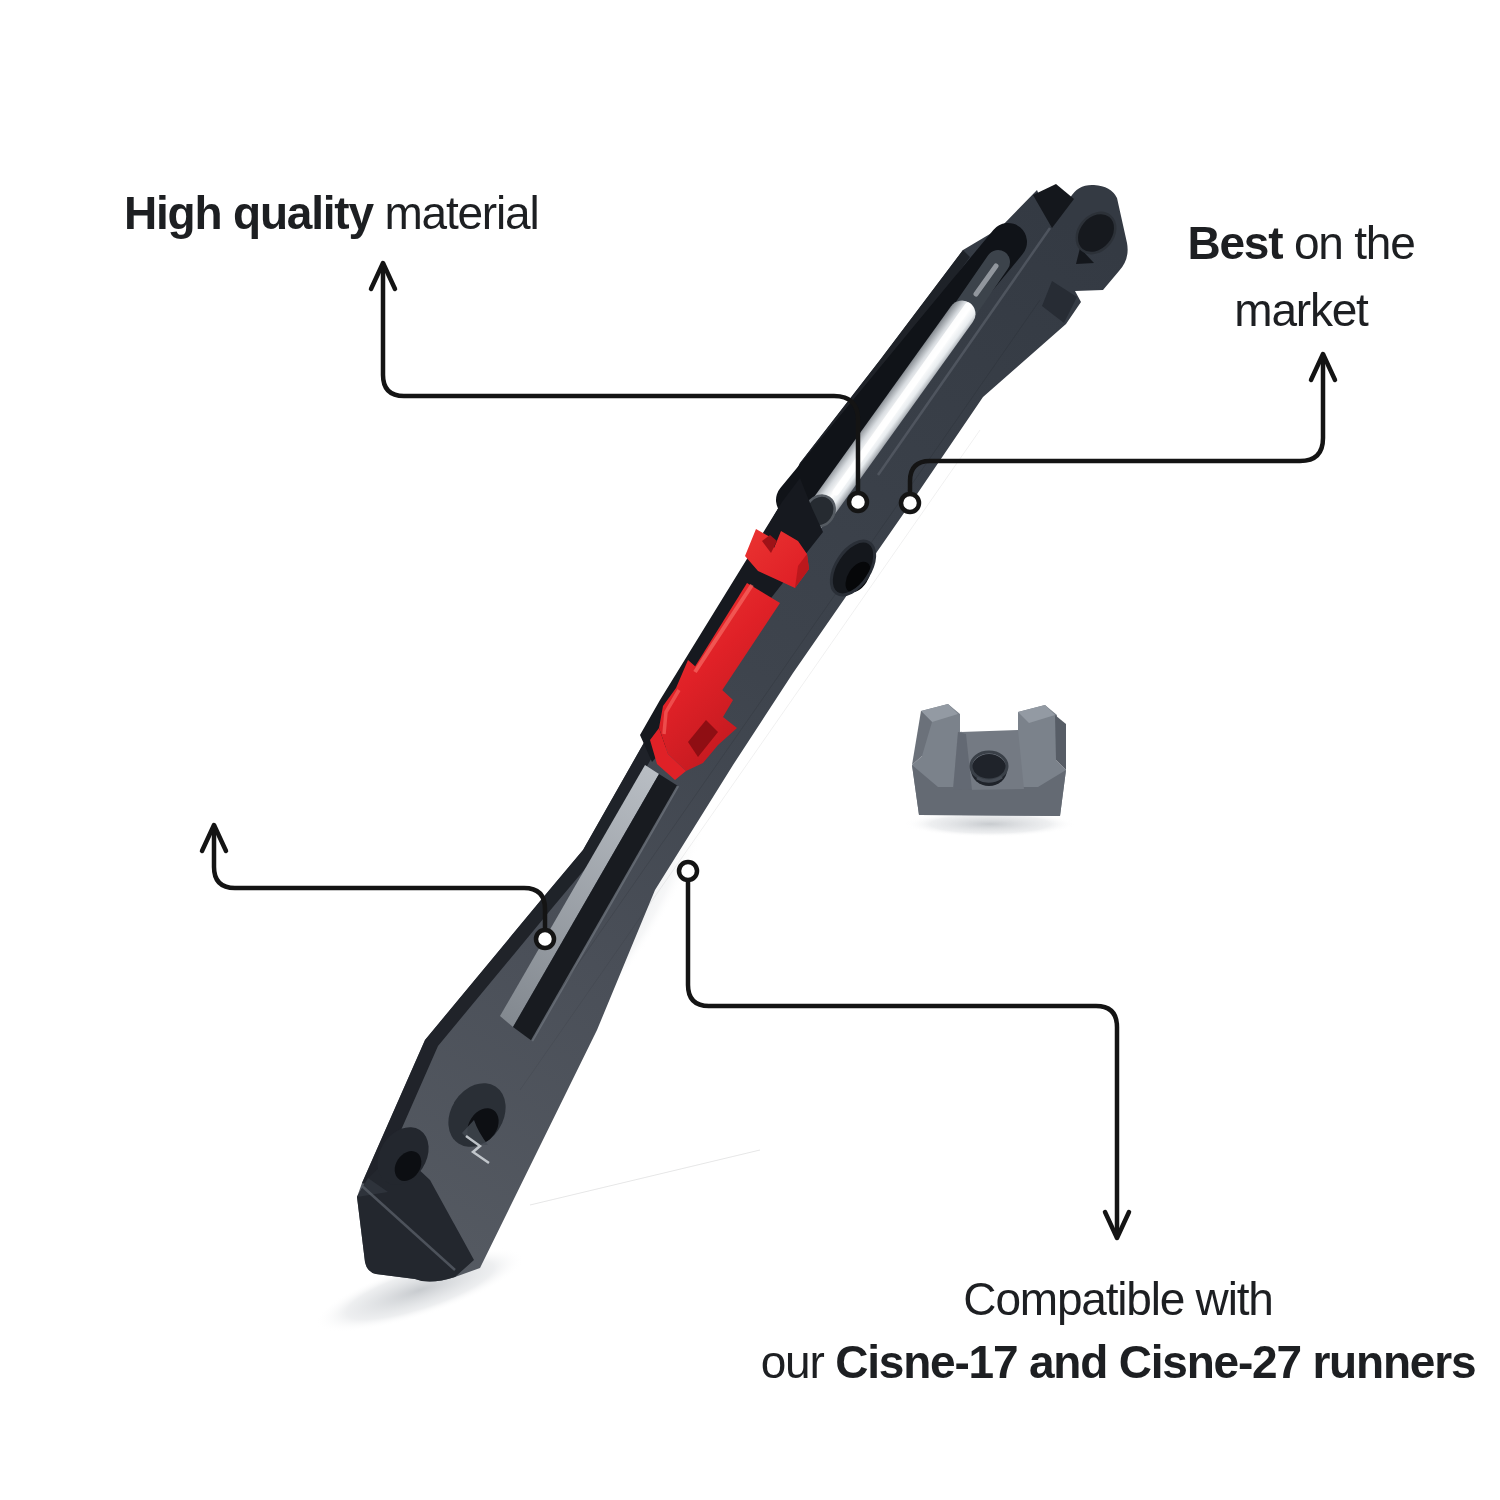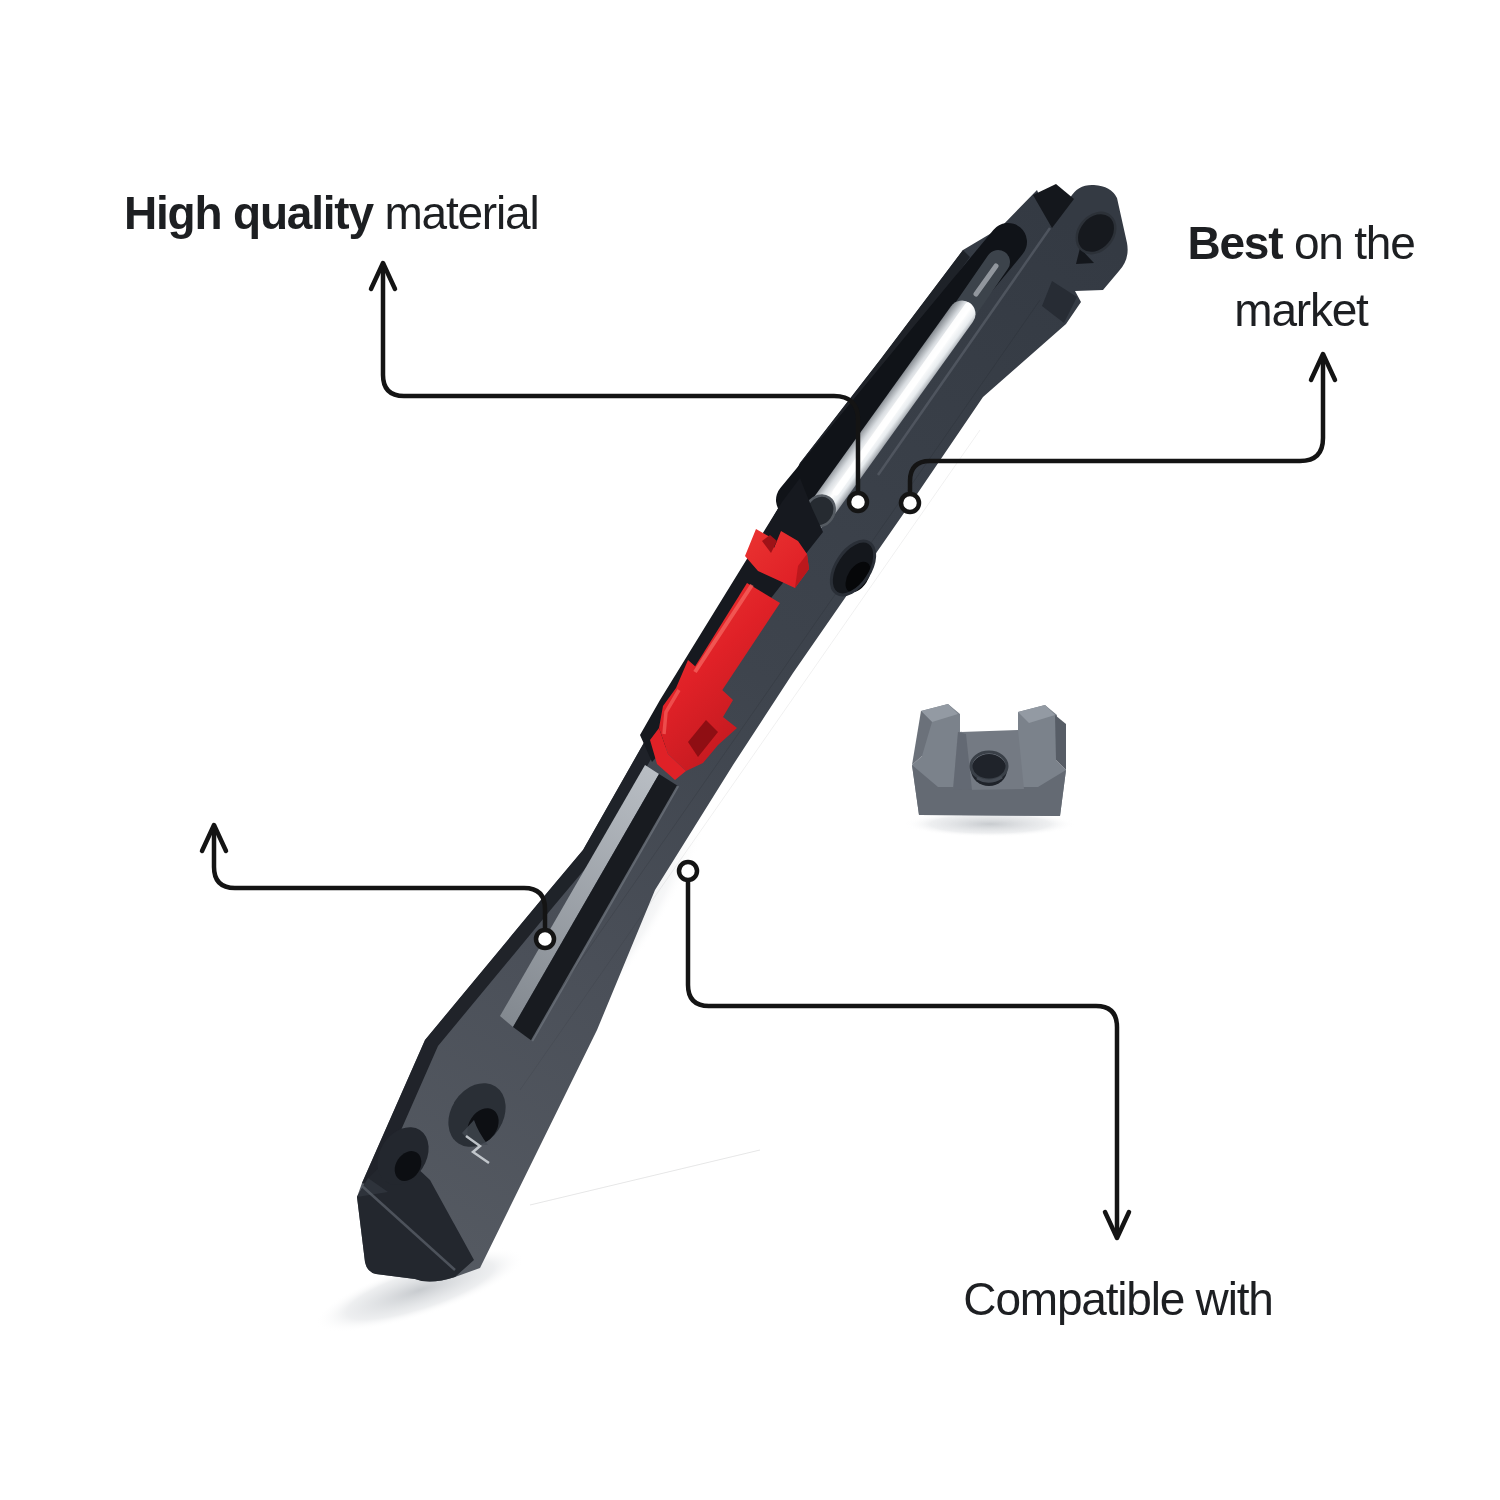--- a/index.html
+++ b/index.html
@@ -201,15 +201,16 @@
   </div>
 
   <div class="label center" style="left:1056px;top:210px;width:490px;line-height:1.45;">
     <span class="ln"><b>Best</b><span> on the</span></span>
     <span class="ln">market</span>
   </div>
 
 
   <div class="label center" style="left:748px;top:1252px;width:740px;line-height:1.38;margin-top:16px;">
     <span class="ln">Compatible with</span>
+    <span class="ln"><span>our </span><b>Cisne-17 and Cisne-27 runners</b></span>
   </div>
 
 </div>
 
 </body></html>

